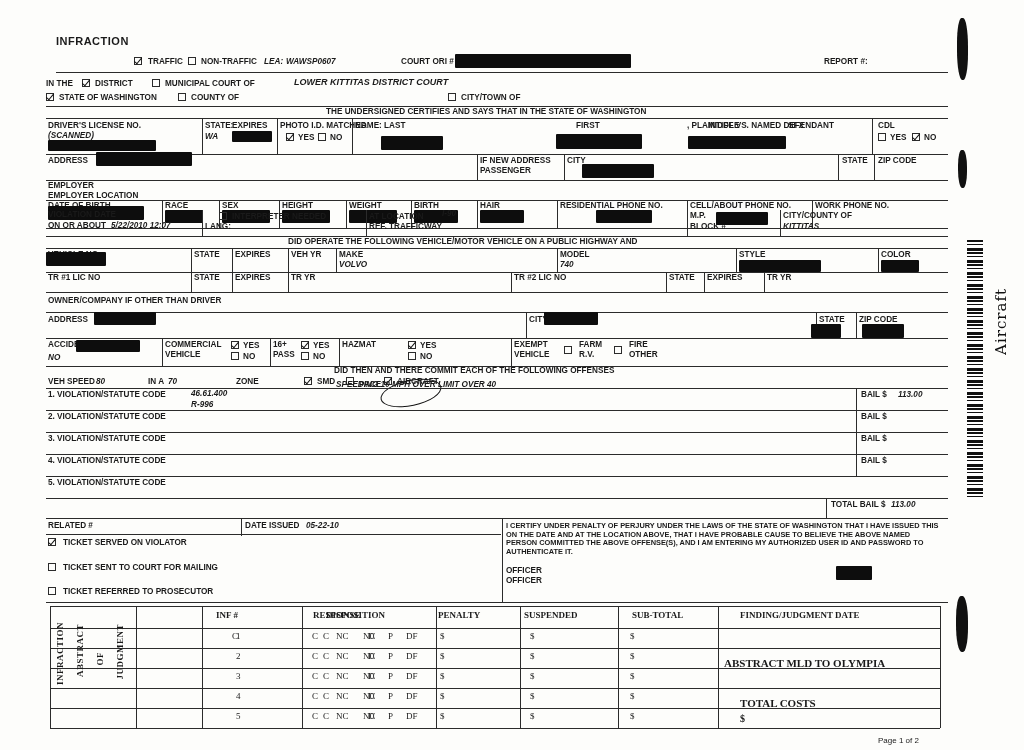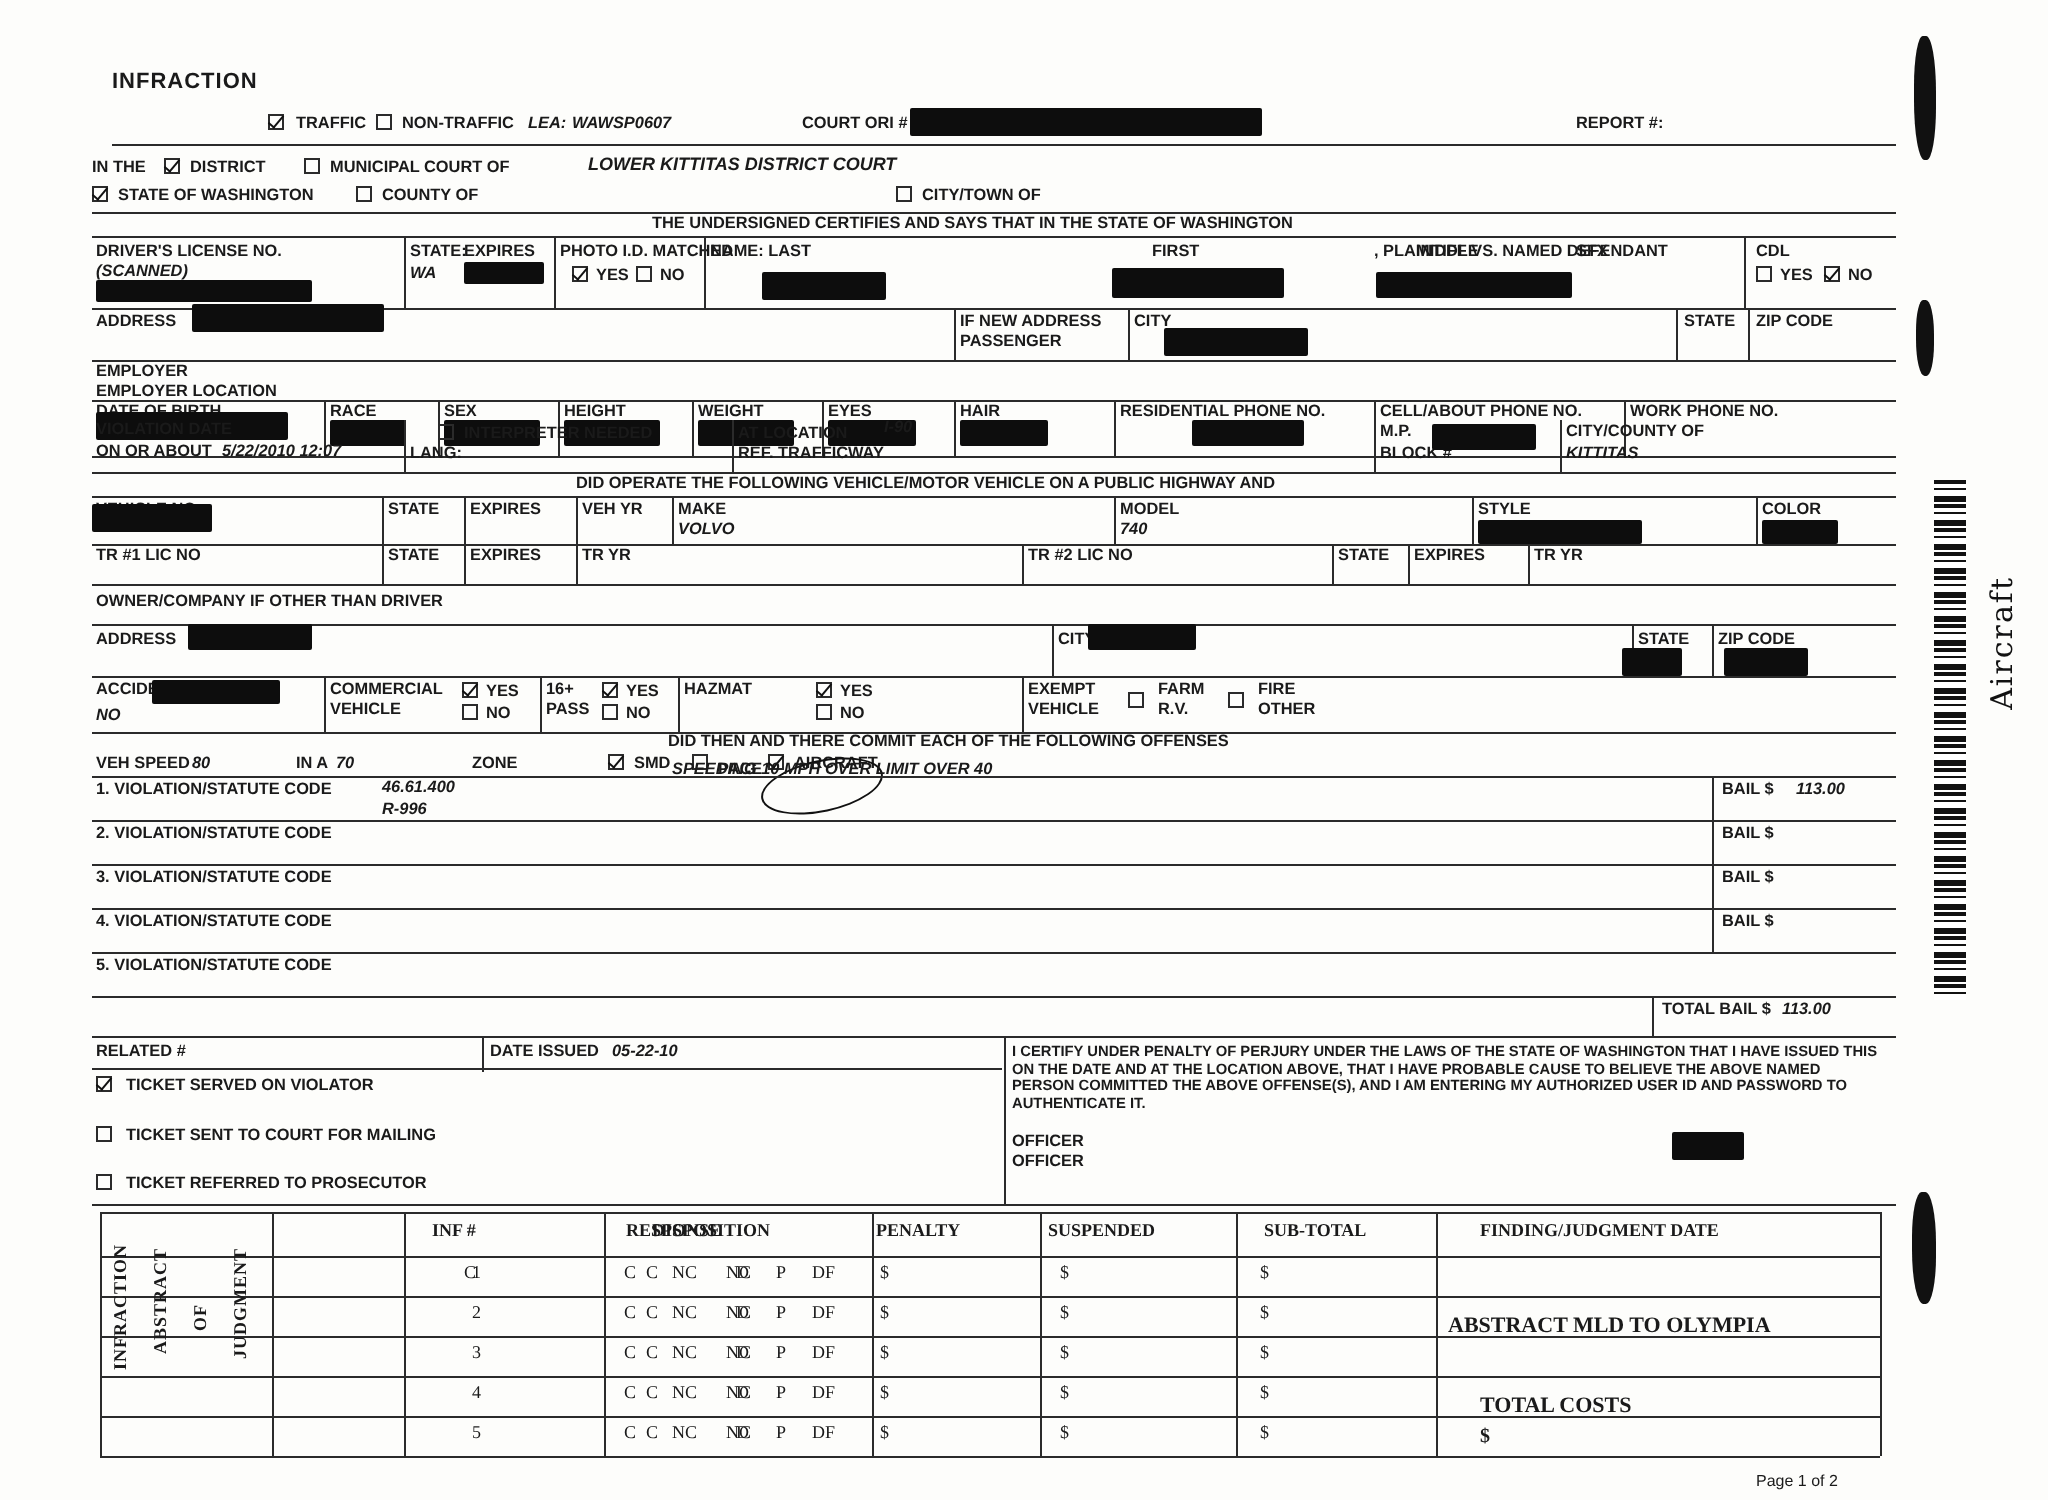--- a/index.html
+++ b/index.html
@@ -130,21 +130,21 @@
     <div class="t lg" style="left:20px; top:22px;">INFRACTION</div>
 
     <div class="cb checked" style="left:98px; top:43px;"></div>
     <div class="t b" style="left:112px; top:44px;">TRAFFIC</div>
     <div class="cb" style="left:152px; top:43px;"></div>
     <div class="t b" style="left:165px; top:44px;">NON-TRAFFIC</div>
     <div class="t b" style="left:228px; top:44px;font-style:italic;">LEA:</div>
     <div class="t b i" style="left:250px; top:44px;">WAWSP0607</div>
     <div class="t b" style="left:365px; top:44px;">COURT ORI #</div>
     <div class="redact" style="left:419px; top:40px; width:176px; height:14px;"></div>
-    <div class="t b" style="left:752px; top:44px;">REPORT #:</div>
+    <div class="t b" style="left:788px; top:44px;">REPORT #:</div>
     <div class="ln hl" style="left:20px; top:58px; width:892px;"></div>
 
     <div class="t b" style="left:10px; top:66px;">IN THE</div>
     <div class="cb checked" style="left:46px; top:65px;"></div>
     <div class="t b" style="left:59px; top:66px;">DISTRICT</div>
     <div class="cb" style="left:116px; top:65px;"></div>
     <div class="t b" style="left:129px; top:66px;">MUNICIPAL COURT OF</div>
     <div class="t b i md" style="left:258px; top:64px;">LOWER KITTITAS DISTRICT COURT</div>
 
     <div class="cb checked" style="left:10px; top:79px;"></div>
@@ -220,21 +220,21 @@
     <div class="ln vl" style="left:183px; top:186px; height:28px;"></div>
     <div class="t b" style="left:186px; top:188px;">SEX</div>
     <div class="redact" style="left:186px; top:196px; width:48px; height:13px;"></div>
     <div class="ln vl" style="left:243px; top:186px; height:28px;"></div>
     <div class="t b" style="left:246px; top:188px;">HEIGHT</div>
     <div class="redact" style="left:246px; top:196px; width:48px; height:13px;"></div>
     <div class="ln vl" style="left:310px; top:186px; height:28px;"></div>
     <div class="t b" style="left:313px; top:188px;">WEIGHT</div>
     <div class="redact" style="left:313px; top:196px; width:48px; height:13px;"></div>
     <div class="ln vl" style="left:375px; top:186px; height:28px;"></div>
-    <div class="t b" style="left:378px; top:188px;">EYES</div>
+    <div class="t b" style="left:378px; top:188px;">BIRTH</div>
     <div class="redact" style="left:378px; top:196px; width:44px; height:13px;"></div>
     <div class="ln vl" style="left:441px; top:186px; height:28px;"></div>
     <div class="t b" style="left:444px; top:188px;">HAIR</div>
     <div class="redact" style="left:444px; top:196px; width:44px; height:13px;"></div>
     <div class="ln vl" style="left:521px; top:186px; height:28px;"></div>
     <div class="t b" style="left:524px; top:188px;">RESIDENTIAL PHONE NO.</div>
     <div class="redact" style="left:560px; top:196px; width:56px; height:13px;"></div>
     <div class="ln vl" style="left:651px; top:186px; height:28px;"></div>
     <div class="t b" style="left:654px; top:188px;">CELL/ABOUT PHONE NO.</div>
     <div class="ln vl" style="left:776px; top:186px; height:28px;"></div>

